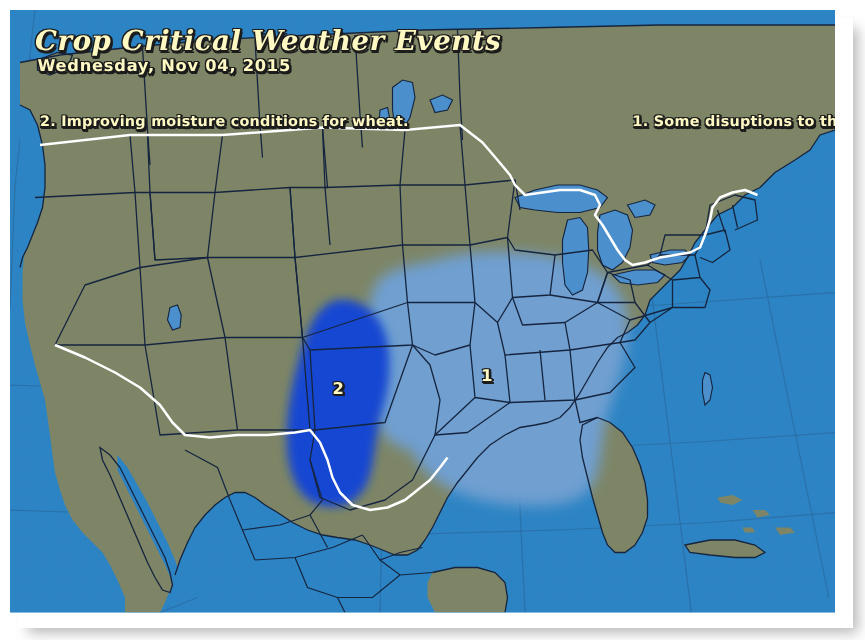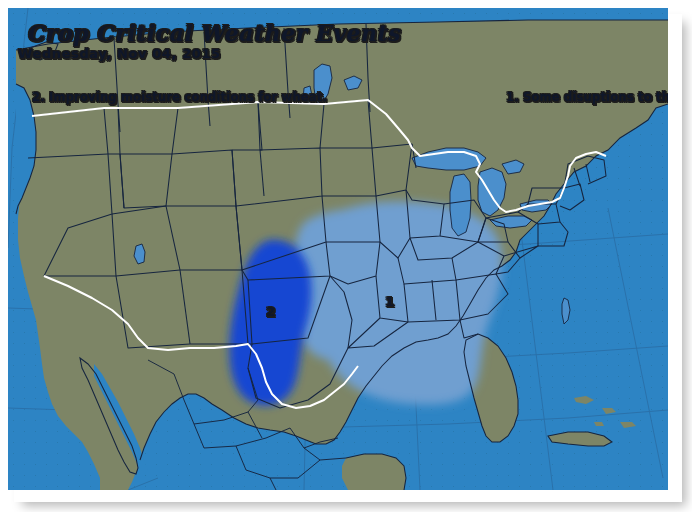--- a/index.html
+++ b/index.html
@@ -48,21 +48,21 @@
     position: absolute;
     left: 0; top: 0;
     width: 660px;
     height: 482px;
     display: block;
   }
 
   
   .map-text {
     position: absolute;
-    color: #0f172a;
+    color: #fef9c3;
     font-weight: bold;
     letter-spacing: 0.2px;
     text-shadow:
        1px  1px 0 #1c1c1c,
        2px  2px 0 #1c1c1c,
       -1px  1px 0 #1c1c1c,
        1px -1px 0 #1c1c1c,
       -1px -1px 0 #1c1c1c,
        0px  2px 0 #1c1c1c,
        2px  0px 0 #1c1c1c;
@@ -73,21 +73,21 @@
 
   #title {
     left: 20px;
     top: 12px;
     font-size: 22px;
     font-style: italic;
     font-family: "DejaVu Serif", serif;
     letter-spacing: 0.5px;
   }
   #subtitle {
-    left: 10px;
+    left: 22px;
     top: 38px;
     font-size: 13px;
     font-family: "DejaVu Sans", sans-serif;
     letter-spacing: 0.6px;
   }
 
   .annotation {
     font-size: 11.5px;
     line-height: 15px;
     font-family: "DejaVu Sans", sans-serif;

